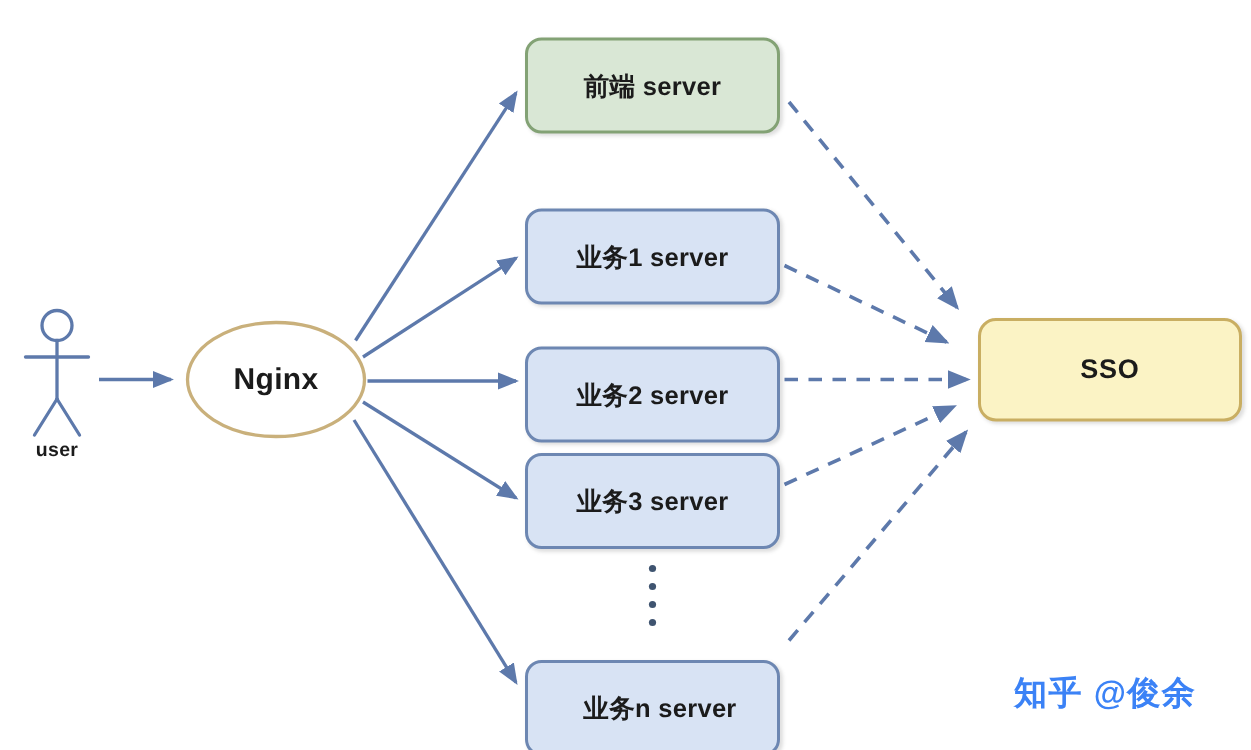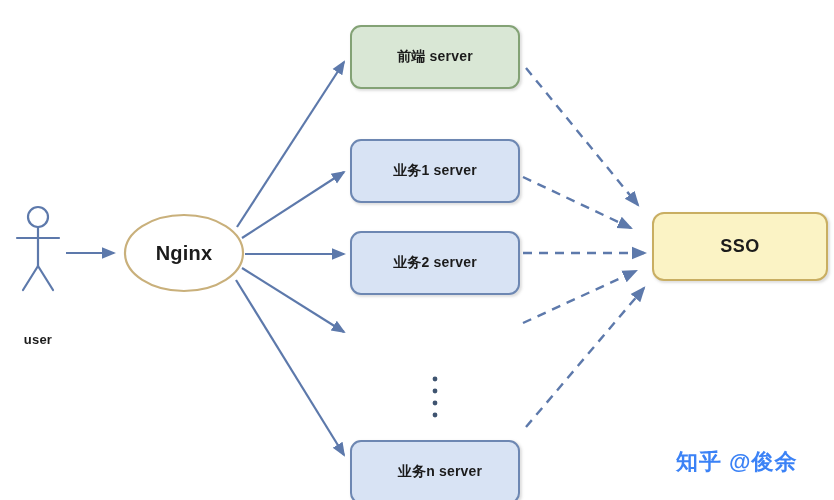--- a/index.html
+++ b/index.html
@@ -27,39 +27,39 @@
     border-radius: 11px;
     border: 2px solid #6d87b2;
     background: #d8e3f4;
     box-shadow: 1.5px 1.5px 2.5px rgba(110,110,110,0.22);
   }
   .box.green {
     border-color: #83a275;
     background: #d9e7d5;
   }
   .node-label {
-    font-size: 14px;
+    font-size: 17px;
     font-weight: bold;
     color: #1b1b1b;
     letter-spacing: 0.2px;
   }
   .nginx-label-wrap {
     left: 126px; top: 216px; width: 116px; height: 74px;
   }
   .nginx-label-wrap .node-label { font-size: 20px; }
   .sso-box {
     left: 652px; top: 212px; width: 176px; height: 69px;
     border-radius: 12px;
     border: 2px solid #c9ae62;
     background: #fbf3c5;
     box-shadow: 1.5px 1.5px 2.5px rgba(110,110,110,0.22);
   }
   .sso-box .node-label { font-size: 18px; letter-spacing: 0.5px; }
   .user-label-wrap {
-    left: 10px; top: 291px; width: 56px; height: 16px; margin-top: 40px;
+    left: 10px; top: 291px; width: 56px; height: 16px;
   }
   .user-label-wrap .node-label { font-size: 13px; }
   .watermark {
     position: absolute;
     left: 676px; top: 447px;
     width: 150px;
     font-size: 22px;
     font-weight: bold;
     color: #3b82f6;
     letter-spacing: 1px;
@@ -124,20 +124,23 @@
 
   <div class="node box green" style="top:25px;">
     <span class="node-label">前端 server</span>
   </div>
   <div class="node box" style="top:139px;">
     <span class="node-label">业务1 server</span>
   </div>
   <div class="node box" style="top:221px;margin-top:10px;">
     <span class="node-label">业务2 server</span>
   </div>
+  <div class="node box" style="top:302px;">
+    <span class="node-label">业务3 server</span>
+  </div>
   <div class="node box" style="top:440px;padding-left:10px;">
     <span class="node-label">业务n server</span>
   </div>
 
   <div class="node sso-box">
     <span class="node-label">SSO</span>
   </div>
 
   <div class="watermark">知乎 @俊余</div>
 

